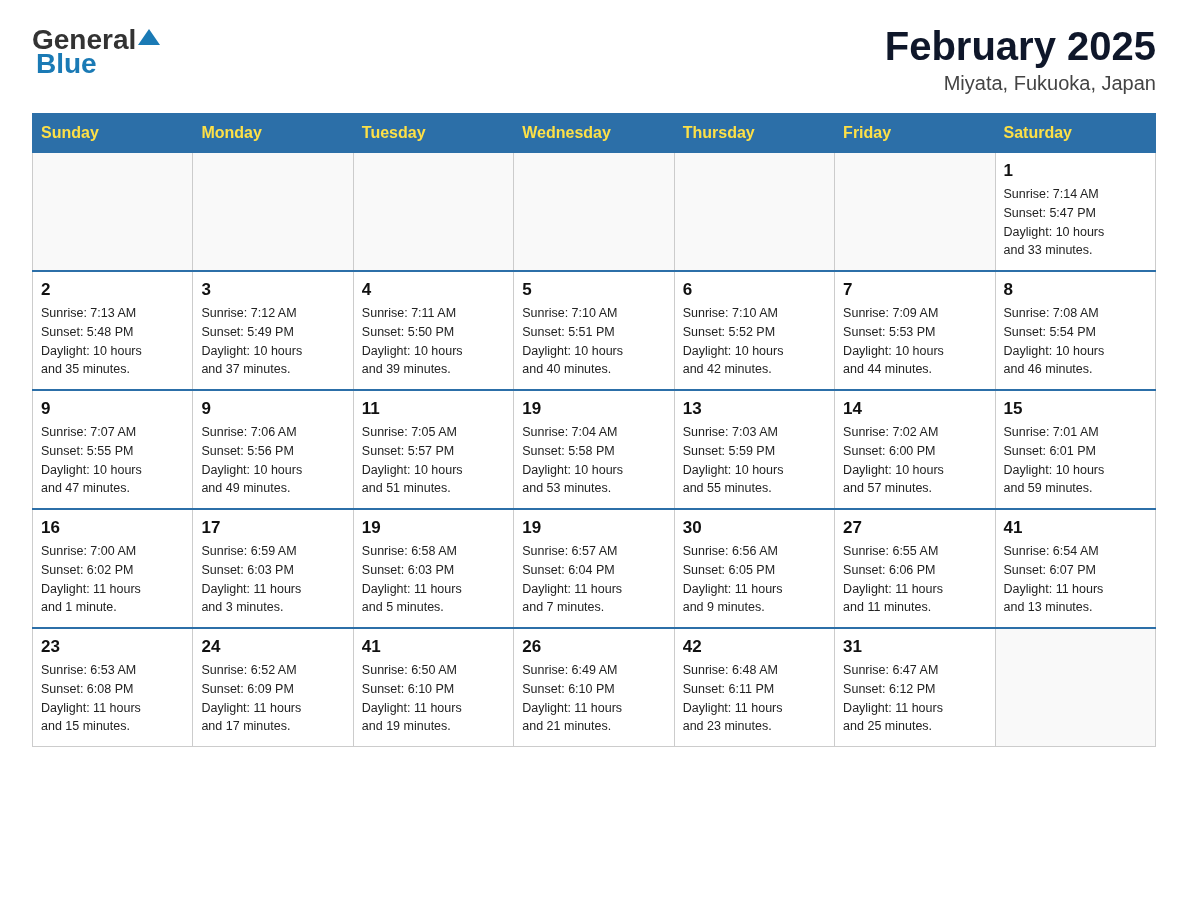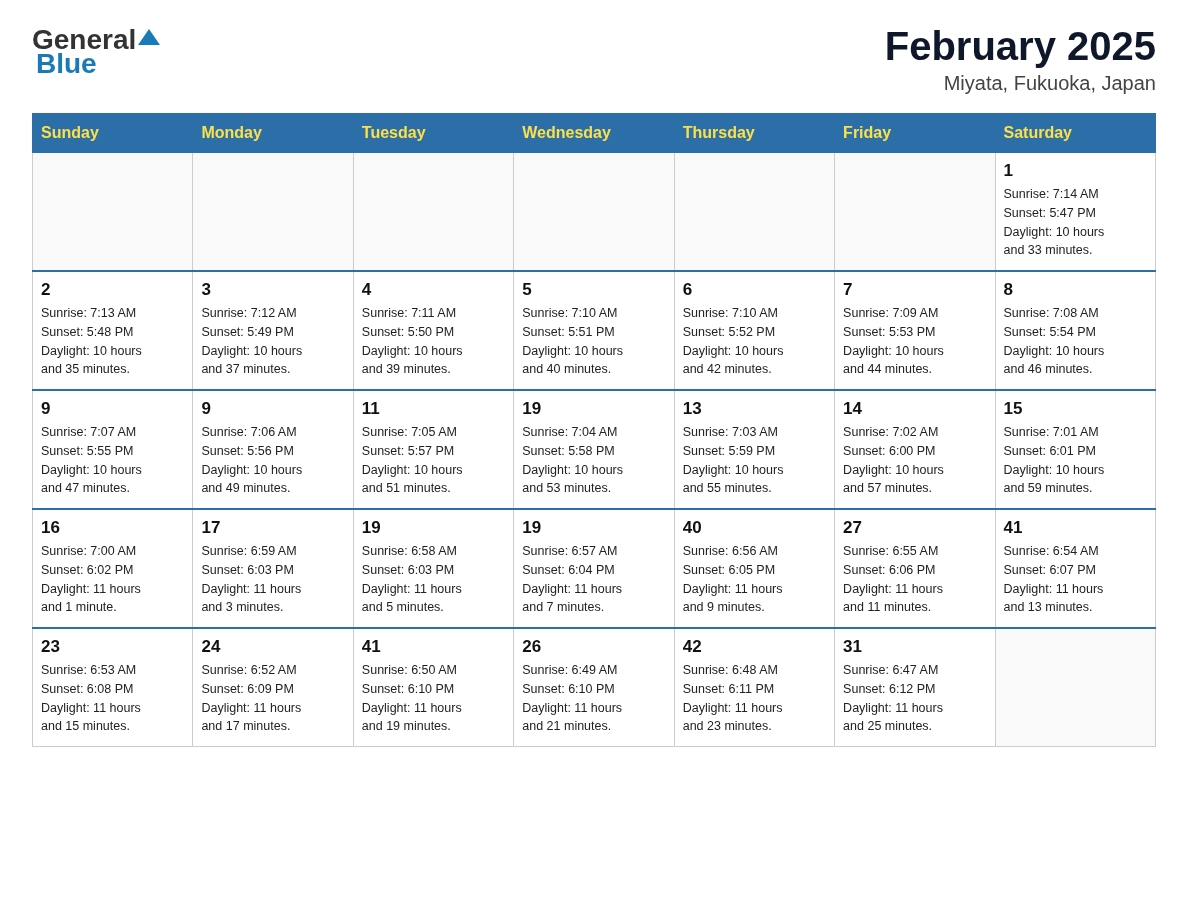--- a/index.html
+++ b/index.html
@@ -201,21 +201,21 @@
         </td>
         <td>
           <div class="day-number">19</div>
           <div class="day-info">Sunrise: 6:58 AM<br>Sunset: 6:03 PM<br>Daylight: 11 hours<br>and 5 minutes.</div>
         </td>
         <td>
           <div class="day-number">19</div>
           <div class="day-info">Sunrise: 6:57 AM<br>Sunset: 6:04 PM<br>Daylight: 11 hours<br>and 7 minutes.</div>
         </td>
         <td>
-          <div class="day-number">40</div>
+          <div class="day-number">30</div>
           <div class="day-info">Sunrise: 6:56 AM<br>Sunset: 6:05 PM<br>Daylight: 11 hours<br>and 9 minutes.</div>
         </td>
         <td>
           <div class="day-number">27</div>
           <div class="day-info">Sunrise: 6:55 AM<br>Sunset: 6:06 PM<br>Daylight: 11 hours<br>and 11 minutes.</div>
         </td>
         <td>
           <div class="day-number">41</div>
           <div class="day-info">Sunrise: 6:54 AM<br>Sunset: 6:07 PM<br>Daylight: 11 hours<br>and 13 minutes.</div>
         </td>

